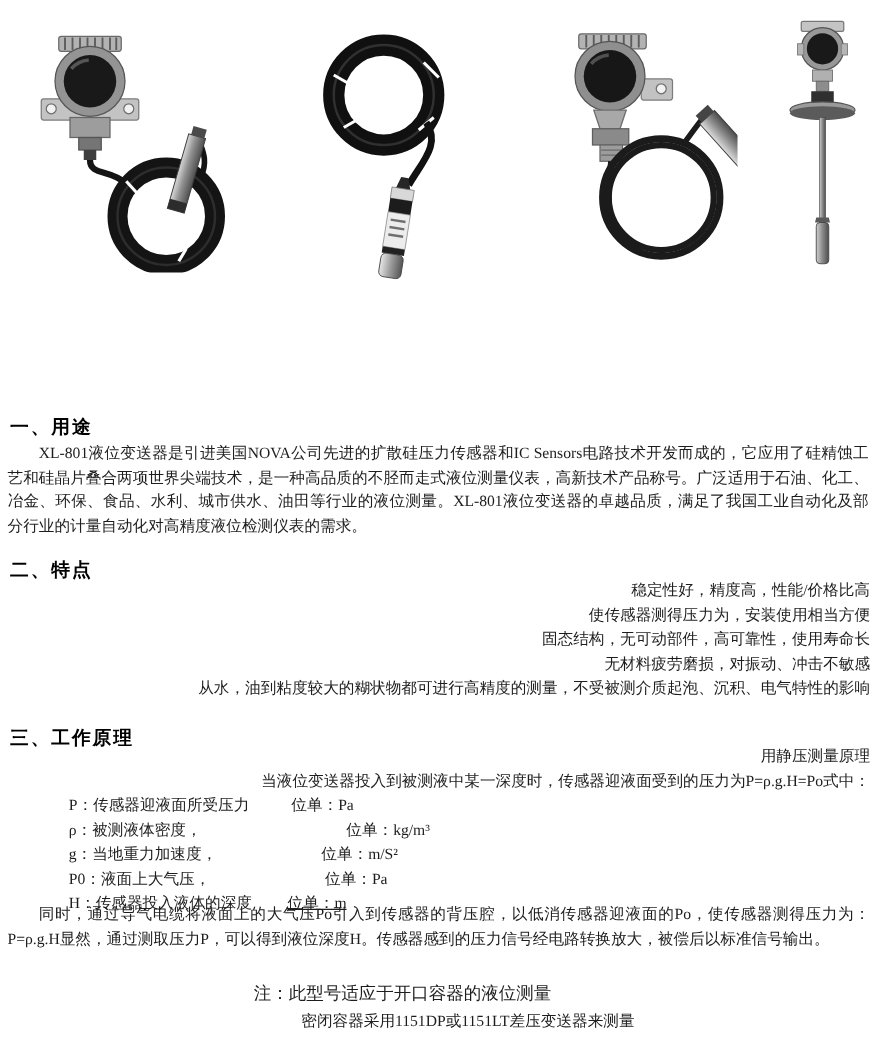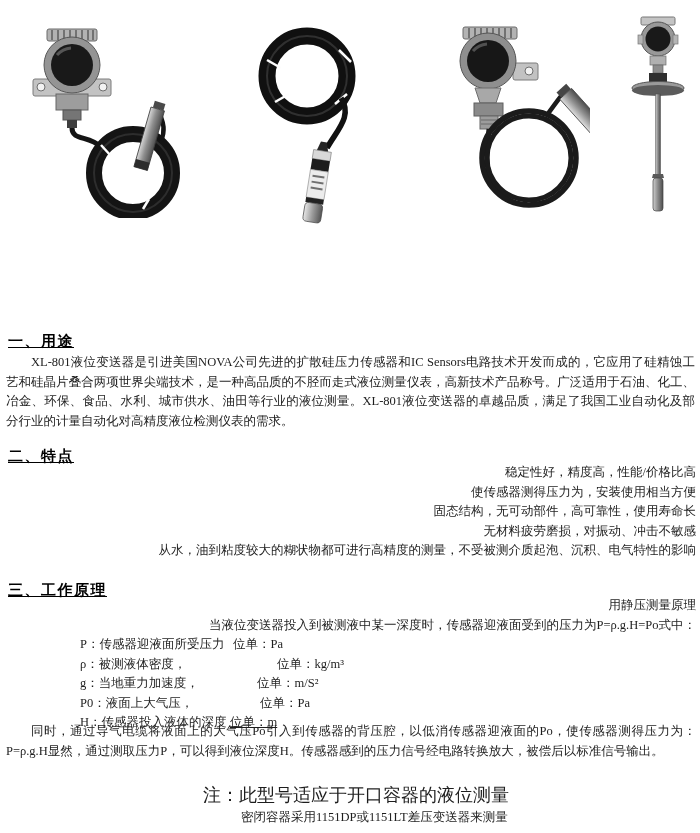--- a/index.html
+++ b/index.html
@@ -1,40 +1,40 @@
 <!DOCTYPE html>
 <html><head>
 <meta charset="utf-8">
 <style>
   html,body{margin:0;padding:0;background:#ffffff;}
   .page{position:relative;width:700px;height:833px;background:#fff;overflow:hidden;
         font-family:"Liberation Serif","DejaVu Serif",serif;color:#1d1d1d;}
   .photos{position:absolute;top:0;left:0;width:700px;height:332px;}
   .photo{position:absolute;}
   .sec-heading{position:absolute;left:8px;margin:0;font-family:"Liberation Sans","DejaVu Sans",sans-serif;
-        font-weight:bold;font-size:15px;color:#000;letter-spacing:1.5px;text-decoration:underline;}
+        font-weight:bold;font-size:15px;color:#000;letter-spacing:1.5px;}
   .body-text{font-size:12.5px;line-height:19.5px;color:#1d1d1d;}
   #usage-paragraph{position:absolute;top:353px;left:6px;width:689px;margin:0;
         text-align:justify;text-indent:2em;}
   #features-list{position:absolute;top:463px;left:6px;width:690px;text-align:right;}
   #features-list p{margin:0;}
   #principle-intro{position:absolute;top:596px;left:6px;width:690px;text-align:right;}
   #principle-intro p{margin:0;}
   #params{position:absolute;top:635px;left:0;width:700px;}
-  .param-row{position:relative;height:19.5px;padding-left:80px;box-sizing:border-box;
+  .param-row{position:relative;height:19.5px;padding-left:55px;box-sizing:border-box;
         font-size:12.5px;line-height:19.5px;}
   .param-row .punit{position:absolute;top:0;}
   .param-row:nth-child(1) .punit{left:233px;}
   .param-row:nth-child(2) .punit{left:277px;}
   .param-row:nth-child(3) .punit{left:257px;}
   .param-row:nth-child(4) .punit{left:260px;}
   .param-row:nth-child(5) .punit{left:230px;text-decoration:underline;}
   #closing-paragraph{position:absolute;top:722px;left:6px;width:690px;margin:0;
         text-align:justify;text-indent:2em;}
-  #note-line-1{position:absolute;top:786px;left:203px;margin:0;font-size:18px;line-height:19px;}
+  #note-line-1{position:absolute;top:786px;left:203px;margin:0;font-size:14px;line-height:19px;}
   #note-line-2{position:absolute;top:808px;left:241px;margin:0;font-size:12.5px;line-height:19px;}
 </style>
 </head>
 <body>
 
 <div class="page">
 
   <div class="photos">
 
     <svg class="photo" style="left:25px;top:23px" width="170" height="195" viewBox="0 0 170 195">

